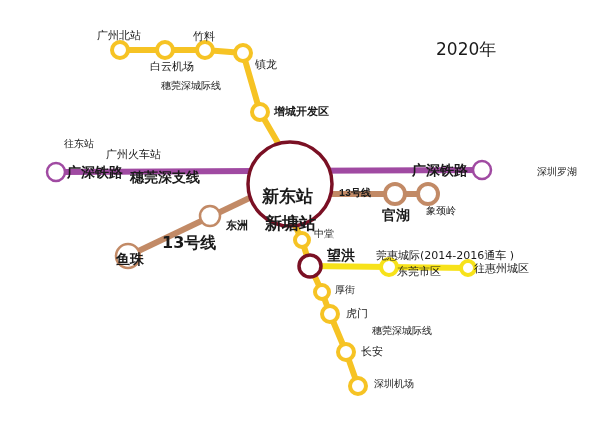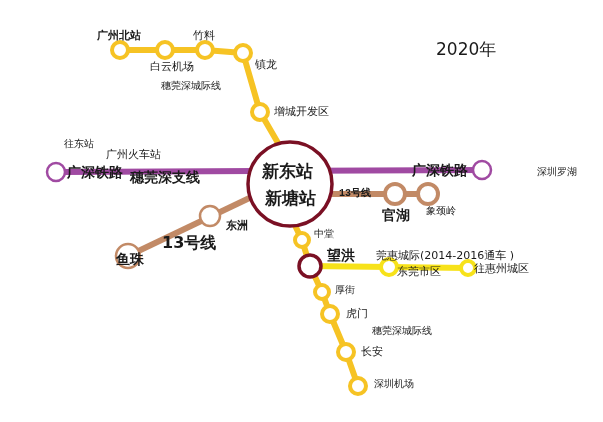--- a/index.html
+++ b/index.html
@@ -4,21 +4,21 @@
   <style>
     html, body { margin: 0; padding: 0; background: #ffffff; }
     body { width: 603px; height: 422px; overflow: hidden; position: relative; font-family: "DejaVu Sans", sans-serif; }
     #map { position: absolute; left: 0; top: 0; width: 603px; height: 422px; }
     .lbl { position: absolute; white-space: nowrap; color: #1a1a1a; line-height: 1; }
     .s { font-size: 10px; font-family: Liberation Mono, monospace; }
     .m { font-size: 11px; }
     .b { font-weight: bold; }
     .l14 { font-size: 14px; font-weight: bold; }
     .l16 { font-size: 16px; font-weight: bold; }
-    .hub { font-size: 17px; font-weight: bold; }
+    .hub { font-size: 17px; font-weight: bold; margin-top: 25px; }
     .year { font-size: 17px; font-weight: normal; margin-left: 48px; }
   </style>
 </head>
 <body>
 
 <svg id="map" viewBox="0 0 603 422" xmlns="http://www.w3.org/2000/svg">
 
   <line x1="64" y1="172" x2="482" y2="170" stroke="#a04aa2" stroke-width="6"></line>
 
   <line x1="128" y1="256" x2="262" y2="192" stroke="#c28a66" stroke-width="6"></line>
@@ -57,26 +57,26 @@
   <circle cx="310" cy="266" r="11" fill="#fff" stroke="#7a1024" stroke-width="3.5"></circle>
 
   <circle cx="290" cy="184" r="42" fill="#fff" stroke="#7a1024" stroke-width="3.5"></circle>
 </svg>
 
 <div class="lbl year" style="left:388px; top:41px;">2020年</div>
 
 <div class="lbl hub" style="left:262px; top:163px;">新东站</div>
 <div class="lbl hub" style="left:265px; top:190px;">新塘站</div>
 
-<div class="lbl m" style="left:97px; top:30px;font-weight:bold;">广州北站</div>
+<div class="lbl m" style="left:97px; top:30px;">广州北站</div>
 <div class="lbl m" style="left:150px; top:61px;">白云机场</div>
-<div class="lbl m" style="left:193px; top:31px;font-family:Liberation Mono, monospace;">竹料</div>
+<div class="lbl m" style="left:193px; top:31px;">竹料</div>
 <div class="lbl m" style="left:255px; top:59px;">镇龙</div>
 <div class="lbl s" style="left:161px; top:82px;">穗莞深城际线</div>
-<div class="lbl m" style="left:274px; top:106px;">增城开发区</div>
+<div class="lbl m" style="left:274px; top:106px;font-weight:bold;">增城开发区</div>
 
 <div class="lbl s" style="left:64px; top:140px;">往东站</div>
 <div class="lbl m" style="left:106px; top:149px;">广州火车站</div>
 <div class="lbl l14" style="left:67px; top:165px;">广深铁路</div>
 <div class="lbl l14" style="left:130px; top:170px;text-align:center;">穗莞深支线</div>
 <div class="lbl l14" style="left:412px; top:163px;">广深铁路</div>
 <div class="lbl s" style="left:515px; top:168px;padding-left:22px;">深圳罗湖</div>
 
 <div class="lbl s b" style="left:339px; top:189px;">13号线</div>
 <div class="lbl l14" style="left:382px; top:208px;">官湖</div>

